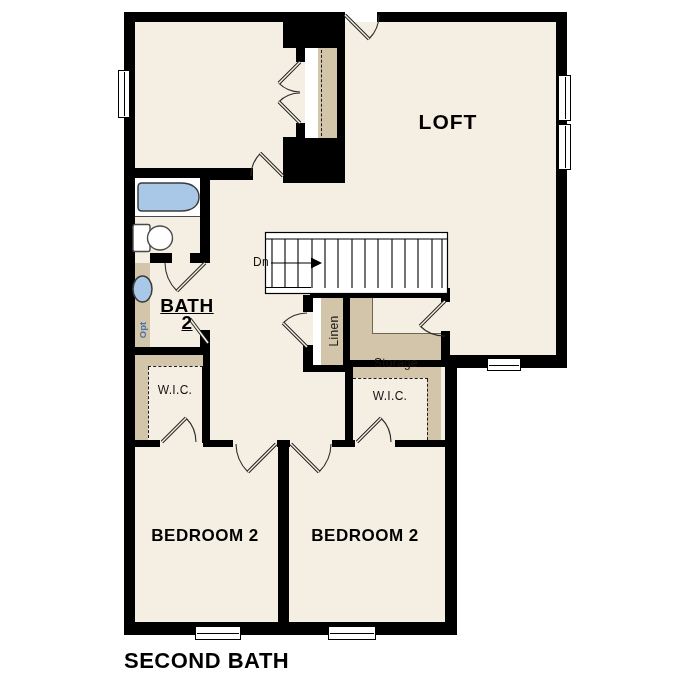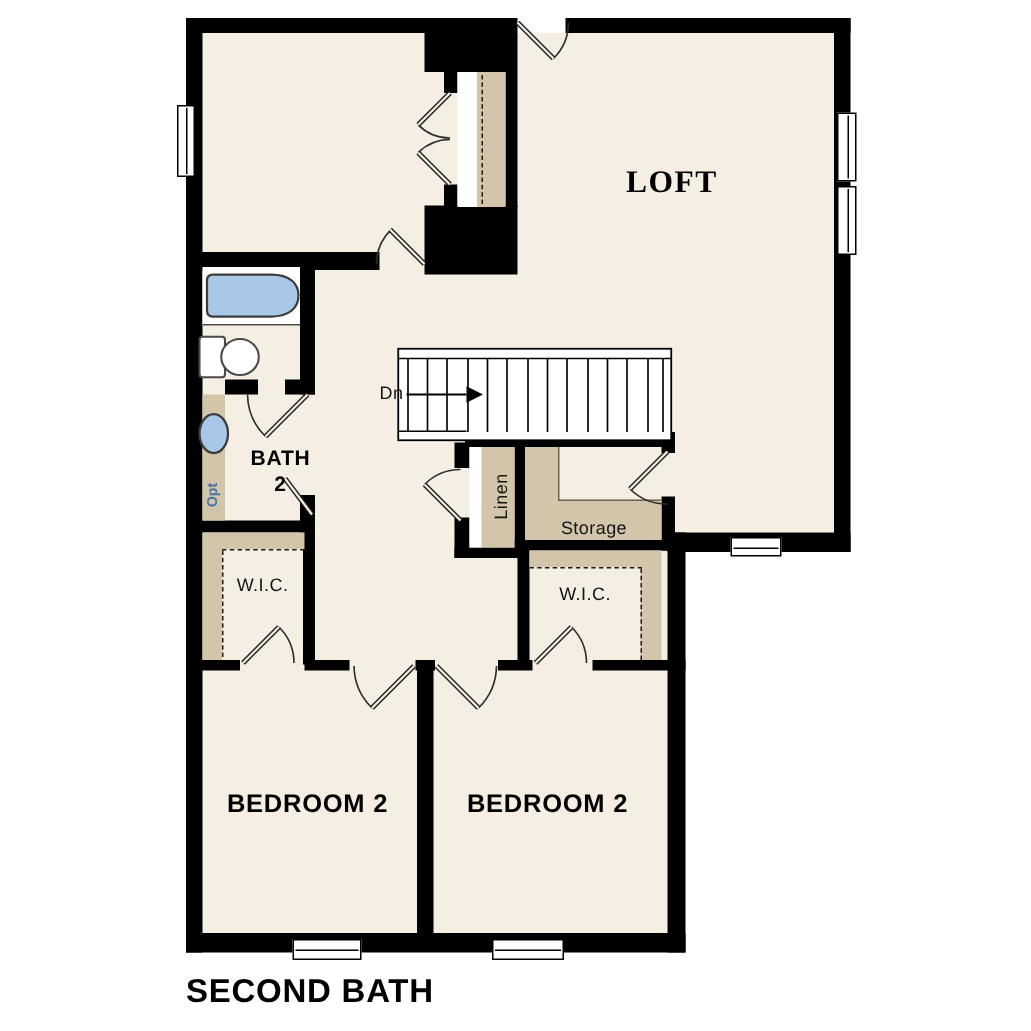--- a/index.html
+++ b/index.html
@@ -22,21 +22,21 @@
   .window{position:absolute;background:#ffffff;border:1.3px solid #000;box-sizing:border-box;}
   .winline-v{position:absolute;top:1px;bottom:1px;left:50%;width:1px;background:#000;}
   .winline-h{position:absolute;left:1px;right:1px;top:50%;height:1px;background:#000;}
   .dash-v{position:absolute;border-left:1.5px dashed #1c1c1c;}
   .dash-h{position:absolute;border-top:1.5px dashed #1c1c1c;}
   .edge-h{position:absolute;height:1px;background:#6e6553;}
   .edge-v{position:absolute;width:1px;background:#6e6553;}
   .room-label{position:absolute;font-weight:bold;font-size:17px;color:#000;
     text-align:center;letter-spacing:.5px;line-height:1.1;}
   .loft-label{font-size:21px;letter-spacing:1px;}
-  .bath-label{font-size:14px;letter-spacing:.5px;line-height:17px;}
+  .bath-label{font-size:19px;letter-spacing:.5px;line-height:17px;text-decoration:underline;}
   .small-label{position:absolute;font-size:12px;color:#141414;text-align:center;letter-spacing:.3px;}
   .rot{transform:rotate(-90deg);transform-origin:center center;}
   .title-label{position:absolute;font-weight:bold;font-size:22px;color:#000;letter-spacing:.5px;}
   .opt-label{position:absolute;font-size:9.5px;font-weight:bold;color:var(--note-blue);
     text-align:center;transform:rotate(-90deg);transform-origin:center center;}
   svg.overlay{position:absolute;left:0;top:0;pointer-events:none;}
   .arc{fill:none;stroke:#2e2e2e;stroke-width:1.1;}
   .leaf-outer{stroke:#1f1f1f;stroke-width:3.4;fill:none;}
   .leaf-inner{stroke:var(--floor);stroke-width:1.5;fill:none;}
   .stair-line{stroke:#000;stroke-width:1.1;fill:none;}
@@ -235,29 +235,29 @@
     </g>
     <g>
       <rect class="porcelain" x="133" y="224.5" width="17" height="27" rx="2"></rect>
       <ellipse class="porcelain" cx="160" cy="238" rx="12.5" ry="12"></ellipse>
     </g>
     <g>
       <ellipse class="fixture" cx="142.5" cy="289" rx="9.5" ry="13"></ellipse>
     </g>
   </svg>
 
-  <div class="room-label loft-label" style="left:388px;top:110px;width:120px;font-family:Liberation Serif, serif;">LOFT</div>
+  <div class="room-label loft-label" style="left:388px;top:110px;width:120px;">LOFT</div>
   <div class="room-label bath-label" style="left:156px;top:297px;width:62px;">
     <span>BATH</span><br>
     <span>2</span>
   </div>
   <div class="room-label" style="left:125px;top:527px;width:160px;">BEDROOM 2</div>
   <div class="room-label" style="left:285px;top:527px;width:160px;">BEDROOM 2</div>
 
   <div class="small-label" style="left:145px;top:383px;width:60px;">W.I.C.</div>
   <div class="small-label" style="left:360px;top:389px;width:60px;">W.I.C.</div>
-  <div class="small-label" style="left:356px;top:345px;width:80px;">Storage</div>
+  <div class="small-label" style="left:356px;top:356px;width:80px;">Storage</div>
   <div class="small-label rot" style="left:307px;top:324px;width:54px;">Linen</div>
   <div class="small-label" style="left:246px;top:255px;width:30px;">Dn</div>
   <div class="opt-label" style="left:127px;top:324px;width:31px;height:12px;">Opt</div>
 
   <div class="title-label" style="left:124px;top:648px;">SECOND BATH</div>
 </div>
 
 </body></html>

